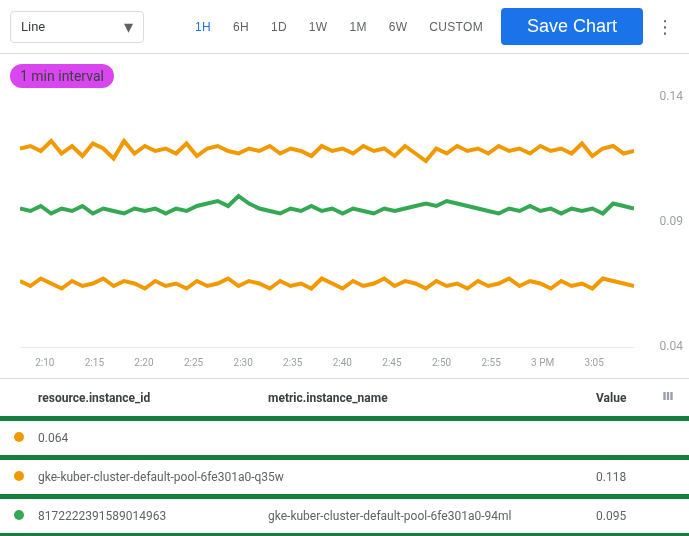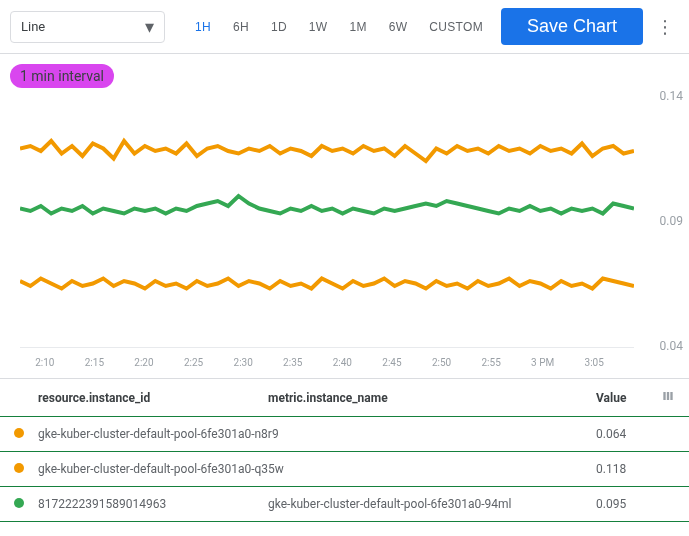--- a/index.html
+++ b/index.html
@@ -1,35 +1,35 @@
 <!DOCTYPE html>
 <html><head>
 <meta charset="utf-8">
 <style>
   * { box-sizing: border-box; margin: 0; padding: 0; }
   body { font-family: Roboto, "Helvetica Neue", Arial, sans-serif; font-size: 13px; color: #5f6368; background: #fff; width: 689px; }
   .toolbar { display: flex; align-items: center; padding: 8px 10px; border-bottom: 1px solid #dadce0; gap: 8px; }
-  .chart-type-select { display: flex; align-items: center; justify-content: space-between; width: 155px; height: 32px; border: 1px solid #dadce0; border-radius: 4px; padding: 0 10px; cursor: pointer; background: #fff; color: #3c4043; font-size: 13px; gap: 48px; }
+  .chart-type-select { display: flex; align-items: center; justify-content: space-between; width: 134px; height: 32px; border: 1px solid #dadce0; border-radius: 4px; padding: 0 10px; cursor: pointer; background: #fff; color: #3c4043; font-size: 13px; gap: 48px; }
   .chart-type-select .arrow { font-size: 18px; color: #5f6368; }
   .spacer { flex: 1; }
   .ranges { display: flex; align-items: center; gap: 2px; }
   .range-btn { padding: 6px 10px; font-size: 12px; color: #5f6368; cursor: pointer; border: none; background: none; font-weight: 500; letter-spacing: .3px; }
   .range-btn.active { color: #1a73e8; }
   .save-btn { background: #1a73e8; color: #fff; border: none; border-radius: 4px; padding: 8px 26px; font-size: 18px; font-weight: 500; cursor: pointer; }
   .overflow-btn { width: 28px; height: 28px; border-radius: 50%; display: flex; align-items: center; justify-content: center; cursor: pointer; color: #5f6368; font-size: 18px; }
   .sub-bar { padding: 10px 10px 0 10px; }
   .chip { display: inline-block; background: #d946ef; border-radius: 12px; padding: 4px 10px; font-size: 14px; color: #3c4043; }
   .chart-area { position: relative; height: 290px; padding: 6px 10px 0 10px; }
   .plot { position: absolute; left: 20px; right: 55px; top: 8px; bottom: 32px; }
   .plot svg { width: 100%; height: 100%; display: block; }
   .y-tick { position: absolute; right: 6px; font-size: 12px; color: #9aa0a6; transform: translateY(-50%); }
   .x-axis { position: absolute; left: 20px; right: 70px; bottom: 10px; display: flex; justify-content: space-around; font-size: 10px; color: #9aa0a6; }
   .plot-border-bottom { position: absolute; left: 20px; right: 55px; bottom: 30px; height: 1px; background: #e8eaed; }
   .legend { border-top: 1px solid #dadce0; }
-  .legend-header, .legend-row { display: flex; align-items: center; padding: 10px 14px; border-bottom: 1px solid #15803d; font-size: 12px; }
+  .legend-header, .legend-row { display: flex; align-items: center; padding: 10px 14px; border-bottom: 5px solid #15803d; font-size: 12px; }
   .legend-header { font-weight: 700; color: #3c4043; }
   .swatch-cell { width: 24px; }
   .swatch { width: 10px; height: 10px; border-radius: 50%; display: inline-block; }
   .col-id { width: 230px; overflow: hidden; text-overflow: ellipsis; white-space: nowrap; }
   .col-name { flex: 1; overflow: hidden; text-overflow: ellipsis; white-space: nowrap; }
   .col-value { width: 55px; text-align: left; }
   .col-ctrl { width: 24px; color: #9aa0a6; text-align: right; font-size: 14px; }
 </style>
 </head>
 <body>
@@ -99,21 +99,20 @@
       <span>
         <svg width="14" height="14" viewBox="0 0 24 24" fill="#9aa0a6">
             <path d="M4 5h4v14H4zM10 5h4v14h-4zM16 5h4v14h-4z"></path>
           </svg>
       </span>
     </div>
   </div>
   <div id="legend-rows">
       <div class="legend-row">
         <div class="swatch-cell"><span class="swatch" style="background:#f29900"></span></div>
-        <div class="col-name">gke-kuber-cluster-default-pool-6fe301a0-n8r9</div>
         <div class="col-value">0.064</div>
         <div class="col-ctrl"></div>
       </div>
       <div class="legend-row">
         <div class="swatch-cell"><span class="swatch" style="background:#f29900"></span></div>
         <div class="col-name">gke-kuber-cluster-default-pool-6fe301a0-q35w</div>
         <div class="col-value">0.118</div>
         <div class="col-ctrl"></div>
       </div>
       <div class="legend-row">

